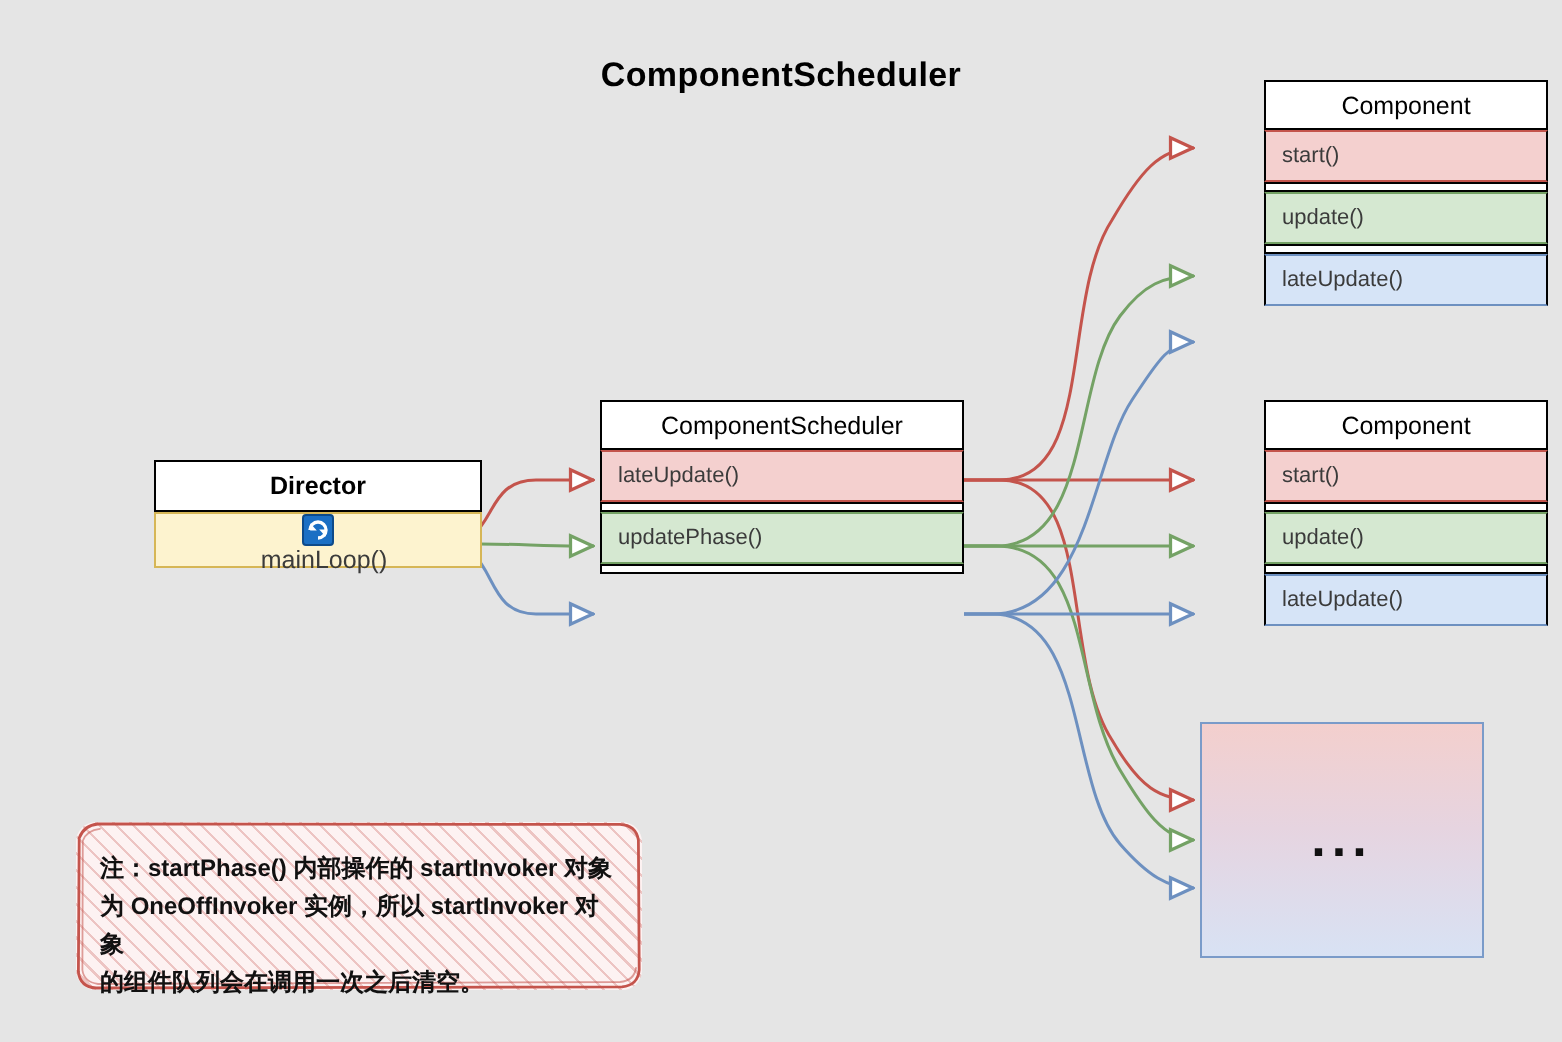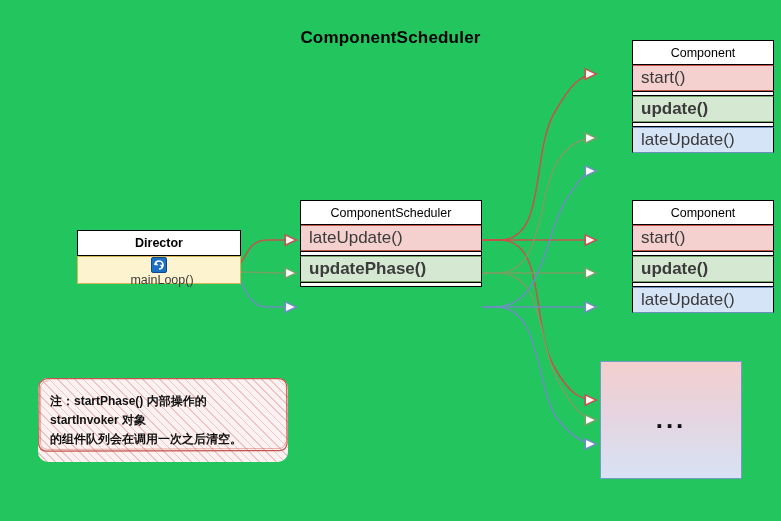--- a/index.html
+++ b/index.html
@@ -7,21 +7,21 @@
     padding: 0;
     background: #ffffff;
   }
   body {
     font-family: "Liberation Sans", "DejaVu Sans", sans-serif;
   }
   #canvas {
     position: relative;
     width: 781px;
     height: 521px;
-    background: #22c55e;
+    background: #e5e5e5;
     overflow: hidden;
   }
 
   
   #diagram-title {
     position: absolute;
     left: 0;
     top: 28px;
     width: 781px;
     text-align: center;
@@ -42,38 +42,37 @@
     border: 1.6px solid #000000;
     text-align: center;
     font-size: 12.5px;
     color: #000000;
     display: flex;
     align-items: center;
     justify-content: center;
   }
   .uml-row {
     box-sizing: border-box;
-    font-size: 17px;
+    font-size: 11px;
     color: #3b3b3b;
     display: flex;
     align-items: center;
     padding-left: 8px;
   }
   .row-red {
     background: #f4d0cf;
     border: 1.3px solid #c4544c;
     border-left: 1.6px solid #000000;
     border-right: 1.6px solid #000000;
   }
   .row-green {
     background: #d5e8d1;
     border: 1.3px solid #74a265;
     border-left: 1.6px solid #000000;
     border-right: 1.6px solid #000000;
-    font-weight: bold;
   }
   .row-blue {
     background: #d6e4f7;
     border: 1.3px solid #6d90c0;
     border-left: 1.6px solid #000000;
     border-right: 1.6px solid #000000;
   }
   .uml-sep {
     box-sizing: border-box;
     background: #ffffff;
@@ -144,22 +143,22 @@
     font-weight: bold;
     letter-spacing: 3px;
     color: #111111;
     line-height: 0.6;
   }
 
   
   #note-box {
     position: absolute;
     left: 38px;
-    top: 378px;
-    width: 250px;
+    top: 411px;
+    width: 283px;
     height: 84px;
     box-sizing: border-box;
   }
   #note-bg {
     position: absolute;
     inset: 0;
     border-radius: 10px;
     background-color: #fdf2f2;
     background-image: repeating-linear-gradient(
       45deg,
@@ -280,17 +279,18 @@
   </div>
 
   <div id="note-box" style="z-index:6">
     <div id="note-bg"></div>
     <svg id="note-border" viewBox="0 0 289 90" xmlns="http://www.w3.org/2000/svg" preserveAspectRatio="none">
       <path d="M 14 4 Q 7 4.6 4.6 11 L 4.2 78 Q 5 85.4 13 86 L 276 85.4 Q 284 84.6 284.6 77 L 284.2 12 Q 283 4.6 275 4.2 z" fill="none" stroke="#c4544c" stroke-width="1.4" stroke-linecap="round"></path>
       <path d="M 15 6.4 Q 8.4 7 6.4 12.4 L 6.2 77 Q 7 83 14 84 L 275 83 Q 282 82.4 283 76" fill="none" stroke="#c4544c" stroke-width="0.9" stroke-opacity="0.55" stroke-linecap="round"></path>
     </svg>
     <div id="note-text">
       <div>注：startPhase() 内部操作的 startInvoker 对象</div>
+      <div>为 OneOffInvoker 实例，所以 startInvoker 对象</div>
       <div>的组件队列会在调用一次之后清空。</div>
     </div>
   </div>
 
 </div>
 
 </body></html>

